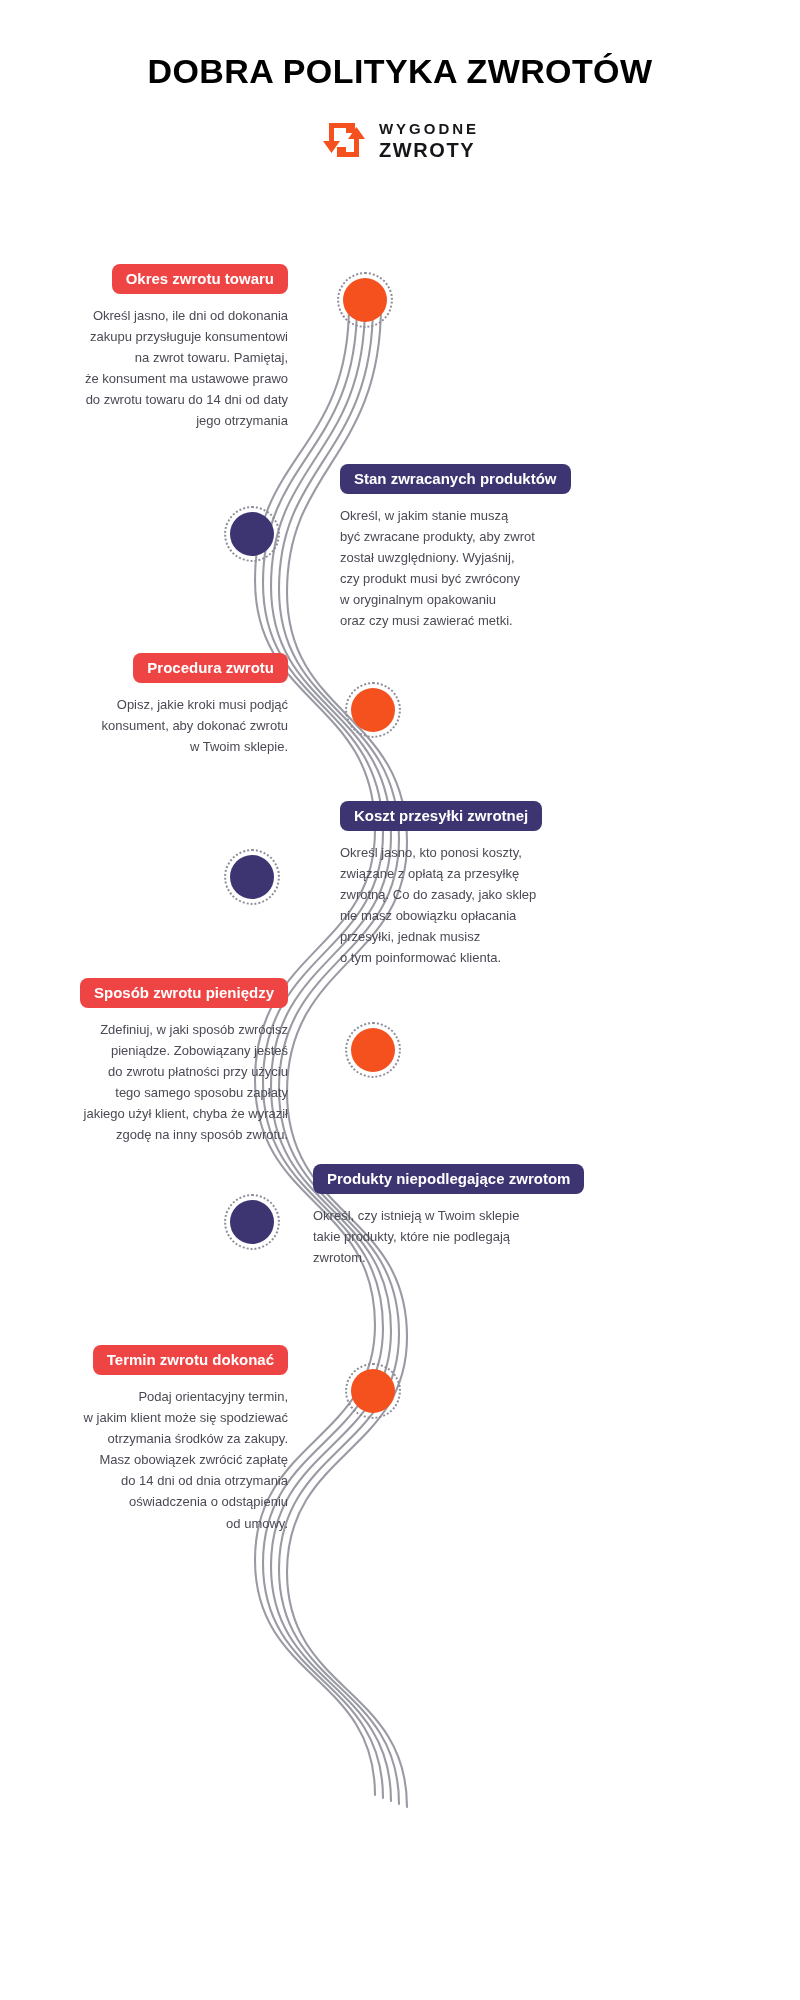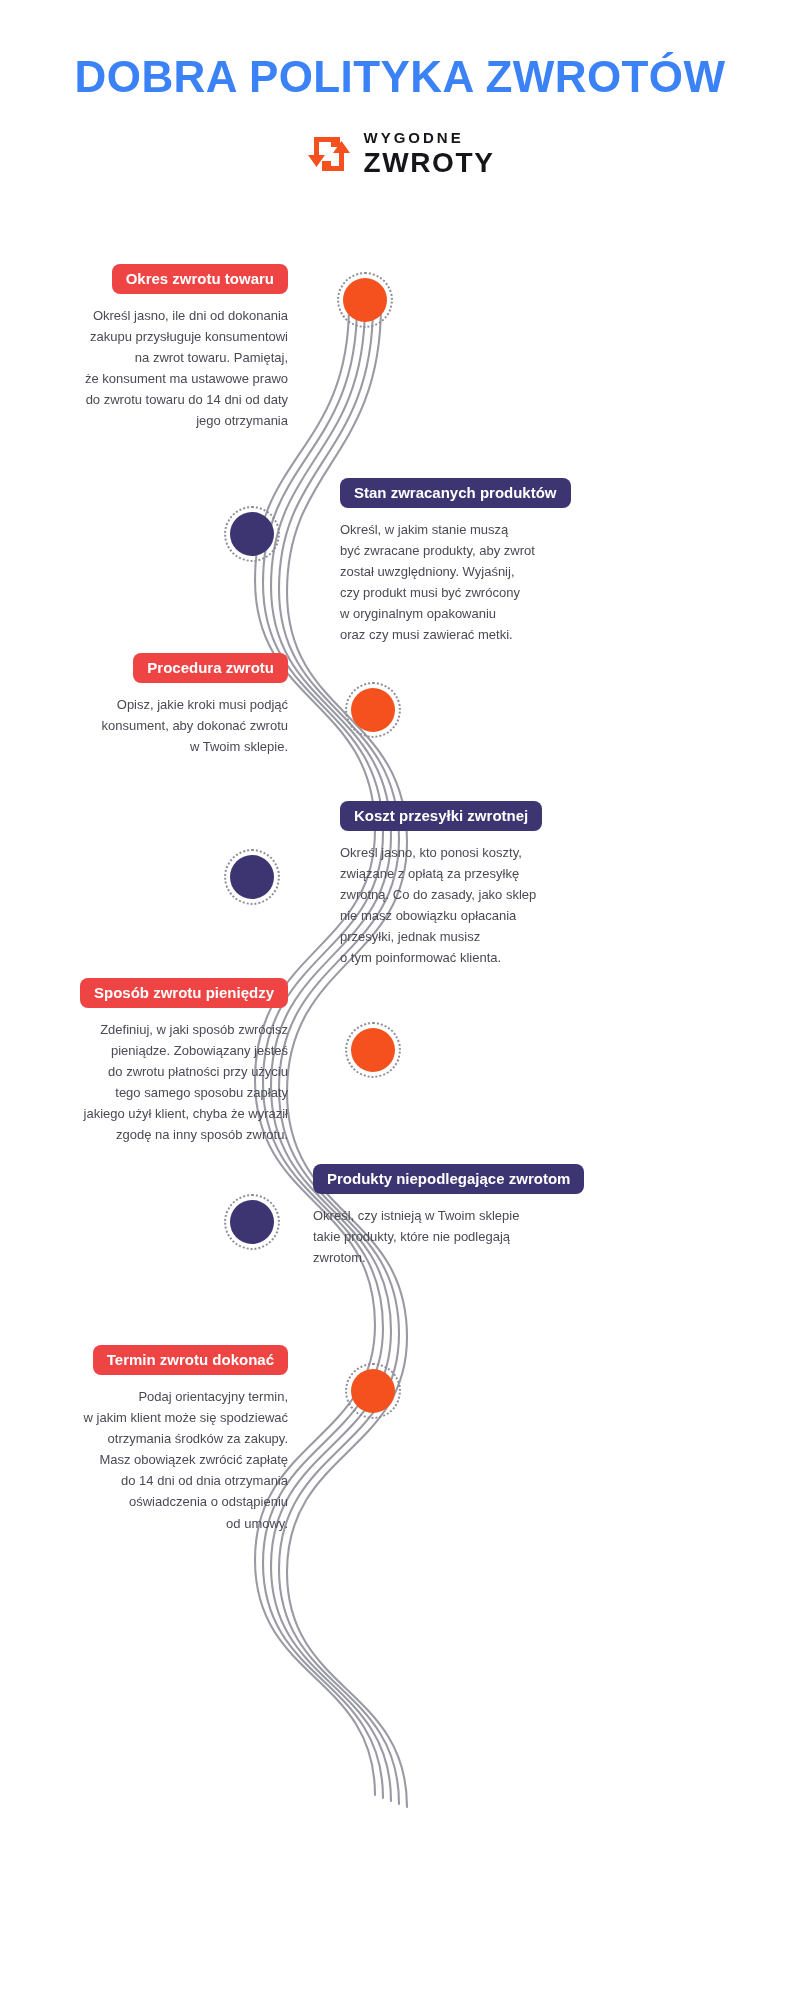--- a/index.html
+++ b/index.html
@@ -15,45 +15,45 @@
     background: #ffffff;
   }
 
   
   #header {
     position: absolute; left: 0; top: 0; width: 800px;
     text-align: center;
   }
   #title {
     margin-top: 52px;
-    font-size: 44px;
+    font-size: 34px;
     font-weight: bold;
     letter-spacing: 0.4px;
-    color: #3b82f6;
+    color: #000000;
   }
   #subtitle {
     margin-top: 18px;
     font-size: 26px;
     font-weight: bold;
     color: #f4511e;
   }
   #logo {
     margin-top: 28px;
     display: inline-flex;
     align-items: center;
     gap: 12px;
   }
   #logo-icon { width: 46px; height: 42px; display: block; }
   #logo-words { text-align: left; line-height: 1; }
   #logo-line1 {
     font-size: 15px; font-weight: bold; color: #16161a;
     letter-spacing: 3.0px;
   }
   #logo-line2 {
-    font-size: 28px; font-weight: bold; color: #16161a;
+    font-size: 20px; font-weight: bold; color: #16161a;
     letter-spacing: 1.6px; margin-top: 3px;
   }
 
   
   #ribbon {
     position: absolute; left: 0; top: 250px;
     width: 800px; height: 1700px;
     pointer-events: none;
   }
 
@@ -174,21 +174,21 @@
   <div class="block left" style="left:20px; top:264px; width:268px;">
     <span class="badge orange">Okres zwrotu towaru</span>
     <div class="body">Określ jasno, ile dni od dokonania
 zakupu przysługuje konsumentowi
 na zwrot towaru. Pamiętaj,
 że konsument ma ustawowe prawo
 do zwrotu towaru do 14 dni od daty
 jego otrzymania</div>
   </div>
 
-  <div class="block right" style="left:340px; top:464px; width:260px;margin-top:14px;">
+  <div class="block right" style="left:340px; top:464px; width:260px;">
     <span class="badge purple">Stan zwracanych produktów</span>
     <div class="body">Określ, w jakim stanie muszą
 być zwracane produkty, aby zwrot
 został uwzględniony. Wyjaśnij,
 czy produkt musi być zwrócony
 w oryginalnym opakowaniu
 oraz czy musi zawierać metki.</div>
   </div>
 
   <div class="block left" style="left:20px; top:653px; width:268px;">

